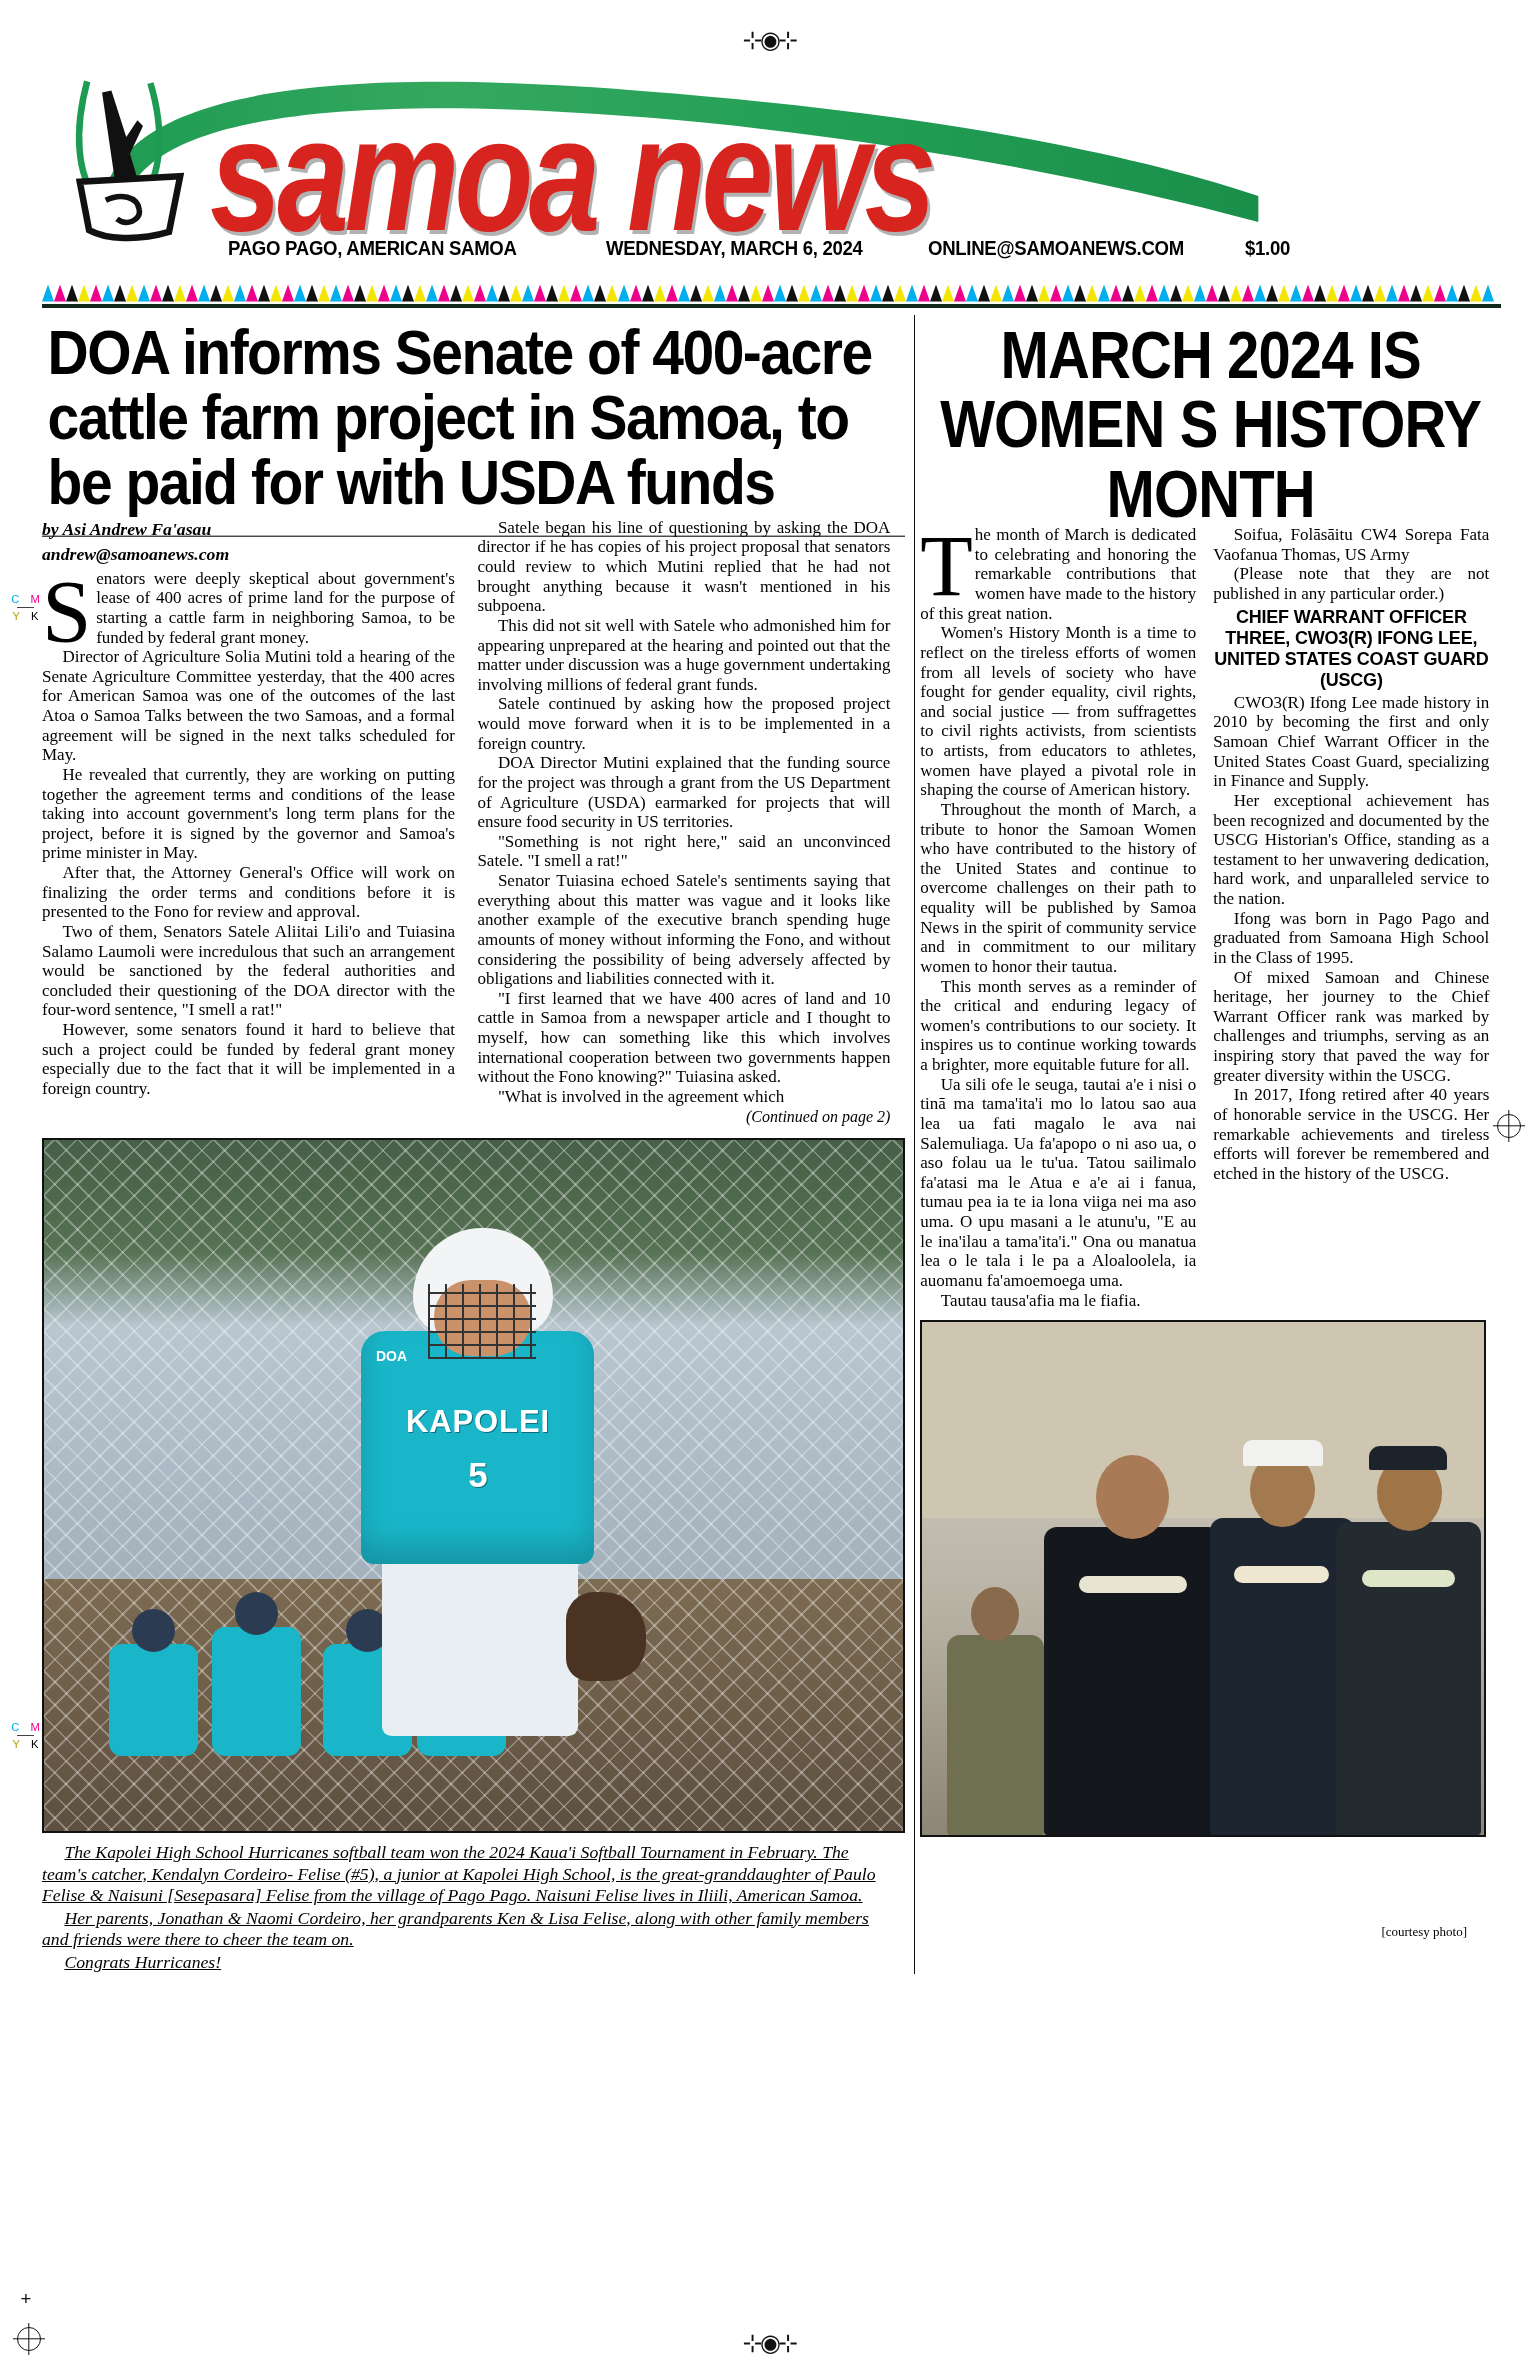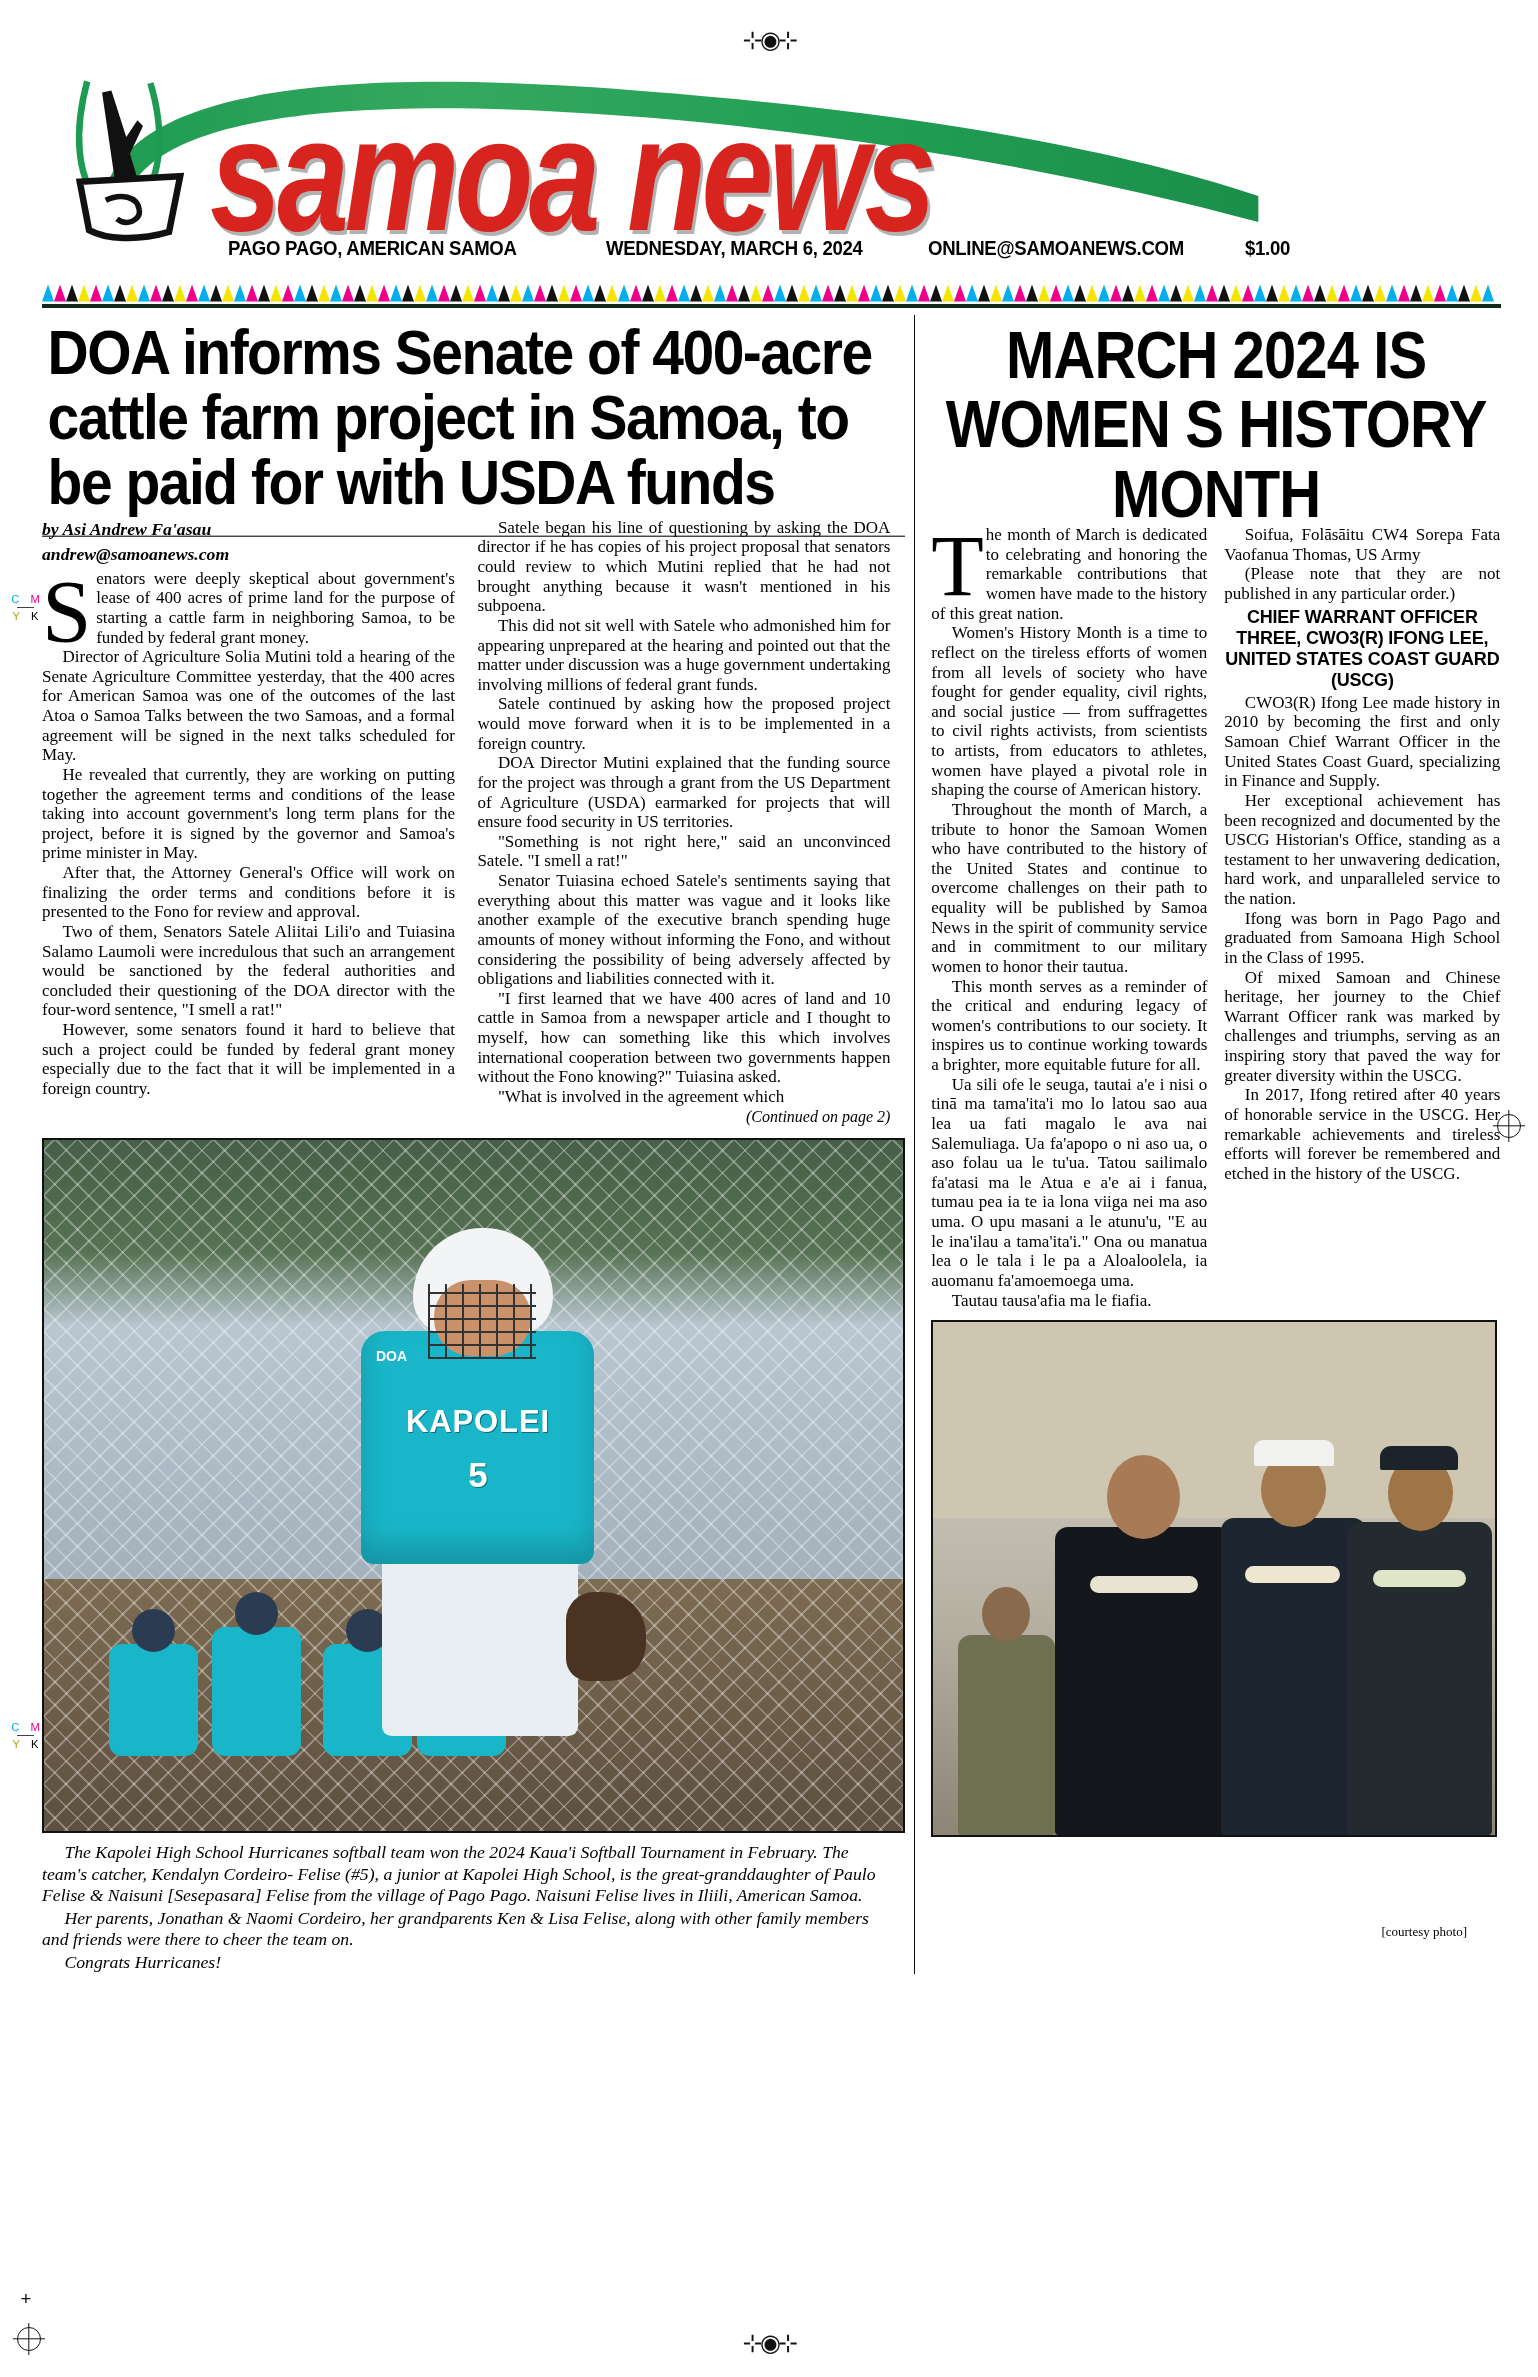--- a/index.html
+++ b/index.html
@@ -65,21 +65,21 @@
   
   .dotstrip { position:relative; height:17px; margin-top:5.6px; display:flex; overflow:hidden; }
   .dotstrip i { width:12px; height:17px; display:block; flex:0 0 12px; }
   .tri { clip-path: polygon(50% 0%, 100% 100%, 0% 100%); }
 
   .rule-thick { height:3.7px; background:#0f2a18; margin-top:2.8px; }
 
   
   .content { display:flex; margin-top:6.5px; }
   .col-left  { width:867px; }
-  .col-right { width:592px; border-left:1.9px solid #111; padding-left:16px; margin-left:9.3px; }
+  .col-right { width:592px; border-left:1.9px solid #111; padding-left:5px; margin-left:9.3px; }
 
   
   .headline-main {
     font-family:"Liberation Sans", sans-serif;
     font-weight:bold; font-size:57px; line-height:1.02;
     letter-spacing:-1.5px; color:#000;
     transform:scaleY(1.12); transform-origin:left top;
     padding:3.7px 5.6px 0 5.6px;
     border-bottom:1.4px solid #111;
     padding-bottom:18.6px;
@@ -135,21 +135,21 @@
   .photo-sec {
     border:2.8px solid #111; height:517px; width:566px;
     position:relative; overflow:hidden; background:#7f8d99;
     margin-top:9.3px;
   }
   .caption {
     font-family:"Liberation Serif", serif; font-style:italic;
     font-size:17.7px; line-height:1.22; text-indent:22.4px;
     margin-top:9.3px; width:844px;
   }
-  .caption p { margin:0 0 0.9px 0; text-indent:22.4px; }
+  .caption p { margin:0 0 0.9px 0; text-indent:22.4px;text-decoration:underline; }
   .courtesy {
     font-family:"Liberation Serif", serif; font-size:13px;
     position:absolute; right:34px; bottom:34px;
   }
 
   
   .ph-sky { position:absolute; inset:0; background:linear-gradient(#c9d6de 0%, #aebcc7 45%, #8e9ba6 100%); }
   .ph-fence { position:absolute; inset:0;
      background-image:
        repeating-linear-gradient(45deg, rgba(255,255,255,0.30) 0 1.9px, transparent 1.9px 16px),

